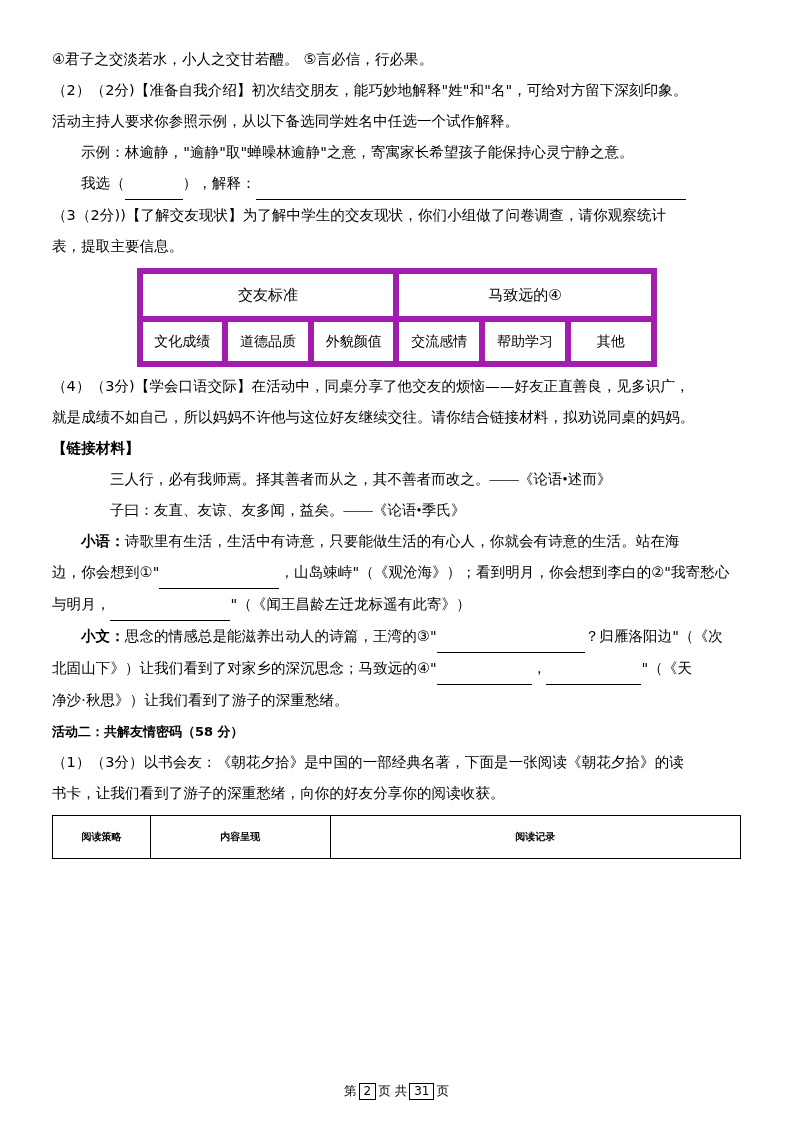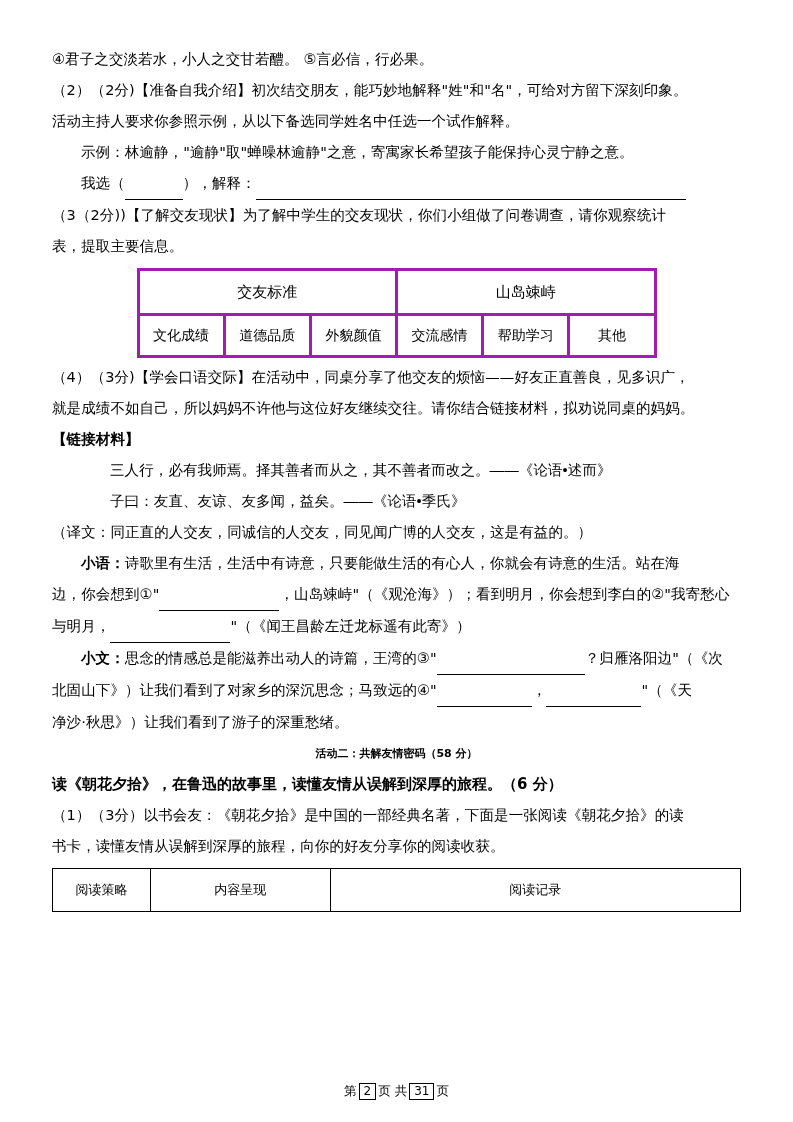--- a/index.html
+++ b/index.html
@@ -25,21 +25,21 @@
   .line {
     font-size: 14.5px;
     line-height: 31px;
     letter-spacing: 0.1px;
     text-align: justify;
   }
   .indent1 { text-indent: 0; }
   .indent2 { padding-left: 29px; }
   .indent3 { padding-left: 58px; }
   .bold { font-weight: bold; }
-  .serif { font-family: Liberation Sans, sans-serif; }
+  .serif { font-family: Liberation Serif, serif; }
   .blank-long {
     display: inline-block;
     border-bottom: 1px solid #000;
     min-width: 120px;
   }
   .blank-mid {
     display: inline-block;
     border-bottom: 1px solid #000;
     min-width: 95px;
   }
@@ -55,49 +55,48 @@
     vertical-align: bottom;
     height: 17px;
   }
   table.survey {
     border-collapse: collapse;
     margin: 6px auto 4px auto;
     width: 520px;
     table-layout: fixed;
   }
   table.survey td {
-    border: 3px solid #a21caf;
+    border: 6px solid #a21caf;
     text-align: center;
     font-size: 14px;
     height: 35px;
     padding: 2px 0;
   }
   table.survey td.head {
     font-size: 15px;
     font-weight: normal;
     height: 38px;
   }
   table.reading {
     border-collapse: collapse;
     width: 100%;
     table-layout: fixed;
     margin-top: 6px;
   }
   table.reading td {
     border: 1px solid #000;
     text-align: center;
-    font-size: 13px;
+    font-size: 10px;
     height: 40px;
-    font-weight: normal;
+    font-weight: bold;
     font-family: "DejaVu Serif", "Liberation Serif", serif;
   }
   .activity-title {
     font-weight: bold;
-    font-size: 11px;
-    text-align: center;
+    font-size: 13px;
     line-height: 31px;
   }
   .sub-title {
     font-weight: bold;
     font-size: 15px;
     line-height: 31px;
   }
   .footer {
     position: absolute;
     bottom: 22px;
@@ -131,42 +130,41 @@
     <span>我选（</span><span class="blank-short">&nbsp;</span><span>），解释：</span><span class="fullrule"></span>
   </div>
 
   <div class="line">（3（2分))【了解交友现状】为了解中学生的交友现状，你们小组做了问卷调查，请你观察统计</div>
   <div class="line">表，提取主要信息。</div>
 
   <table class="survey">
     <tbody>
         <tr>
       <td class="head" colspan="3">交友标准</td>
-      <td class="head" colspan="3">山岛竦峙</td>
+      <td class="head" colspan="3">马致远的④</td>
     </tr>
     <tr>
       <td>文化成绩</td>
       <td>道德品质</td>
       <td>外貌颜值</td>
       <td>交流感情</td>
       <td>帮助学习</td>
       <td>其他</td>
     </tr>
   </tbody>
     </table>
 
   <div class="line">（4）（3分)【学会口语交际】在活动中，同桌分享了他交友的烦恼——好友正直善良，见多识广，</div>
   <div class="line">就是成绩不如自己，所以妈妈不许他与这位好友继续交往。请你结合链接材料，拟劝说同桌的妈妈。</div>
 
   <div class="line bold">【链接材料】</div>
 
   <div class="line indent3 serif">三人行，必有我师焉。择其善者而从之，其不善者而改之。——《论语•述而》</div>
   <div class="line indent3 serif">子曰：友直、友谅、友多闻，益矣。——《论语•季氏》</div>
 
-  <div class="line">（译文：同正直的人交友，同诚信的人交友，同见闻广博的人交友，这是有益的。）</div>
 
 
   <div class="line indent2">
     <span class="bold">小语：</span><span>诗歌里有生活，生活中有诗意，只要能做生活的有心人，你就会有诗意的生活。站在海</span>
   </div>
   <div class="line">
     <span>边，你会想到①"</span><span class="blank-long">&nbsp;</span><span>，山岛竦峙"（《观沧海》）；看到明月，你会想到李白的②"我寄愁心</span>
   </div>
   <div class="line">
     <span>与明月，</span><span class="blank-long">&nbsp;</span><span>"（《闻王昌龄左迁龙标遥有此寄》）</span>
@@ -174,24 +172,23 @@
 
   <div class="line indent2">
     <span class="bold">小文：</span><span>思念的情感总是能滋养出动人的诗篇，王湾的③"</span><span class="blank-long" style="min-width:148px">&nbsp;</span><span>？归雁洛阳边"（《次</span>
   </div>
   <div class="line">
     <span>北固山下》）让我们看到了对家乡的深沉思念；马致远的④"</span><span class="blank-mid">&nbsp;</span><span>，</span><span class="blank-mid">&nbsp;</span><span>"（《天</span>
   </div>
   <div class="line">净沙·秋思》）让我们看到了游子的深重愁绪。</div>
 
   <div class="activity-title">活动二：共解友情密码（58 分）</div>
-  <div class="sub-title">读《朝花夕拾》，在鲁迅的故事里，读懂友情从误解到深厚的旅程。（6 分）</div>
 
   <div class="line">（1）（3分）以书会友：《朝花夕拾》是中国的一部经典名著，下面是一张阅读《朝花夕拾》的读</div>
-  <div class="line">书卡，读懂友情从误解到深厚的旅程，向你的好友分享你的阅读收获。</div>
+  <div class="line">书卡，让我们看到了游子的深重愁绪，向你的好友分享你的阅读收获。</div>
 
   <table class="reading">
     <tbody>
         <tr>
       <td style="width:14%">阅读策略</td>
       <td style="width:26%">内容呈现</td>
       <td style="width:60%">阅读记录</td>
     </tr>
   </tbody>
     </table>

